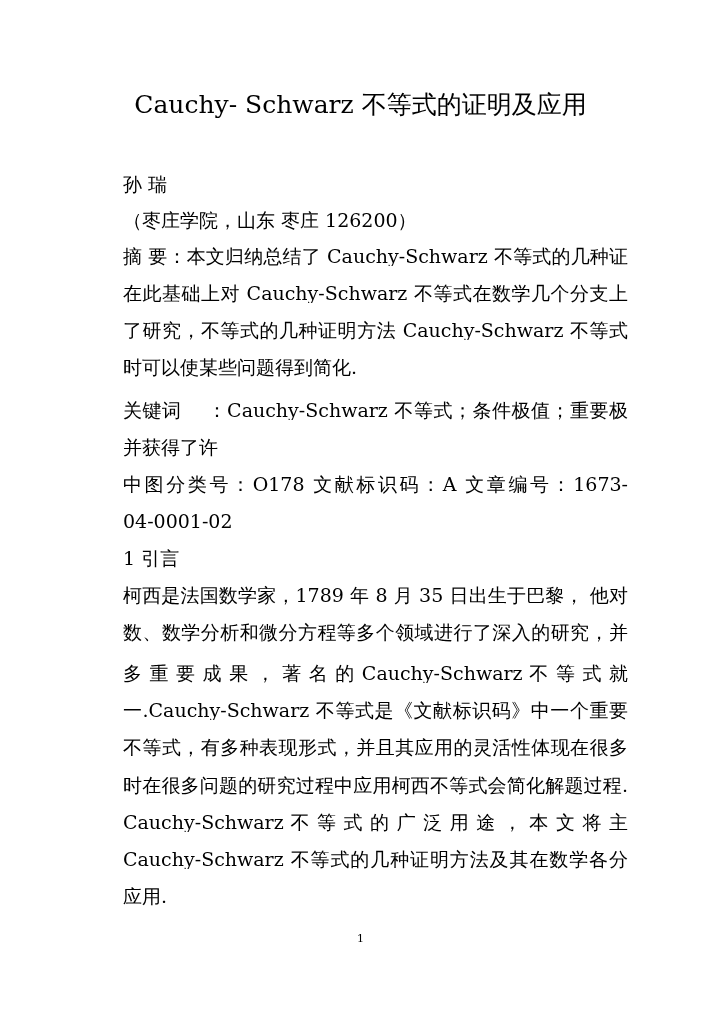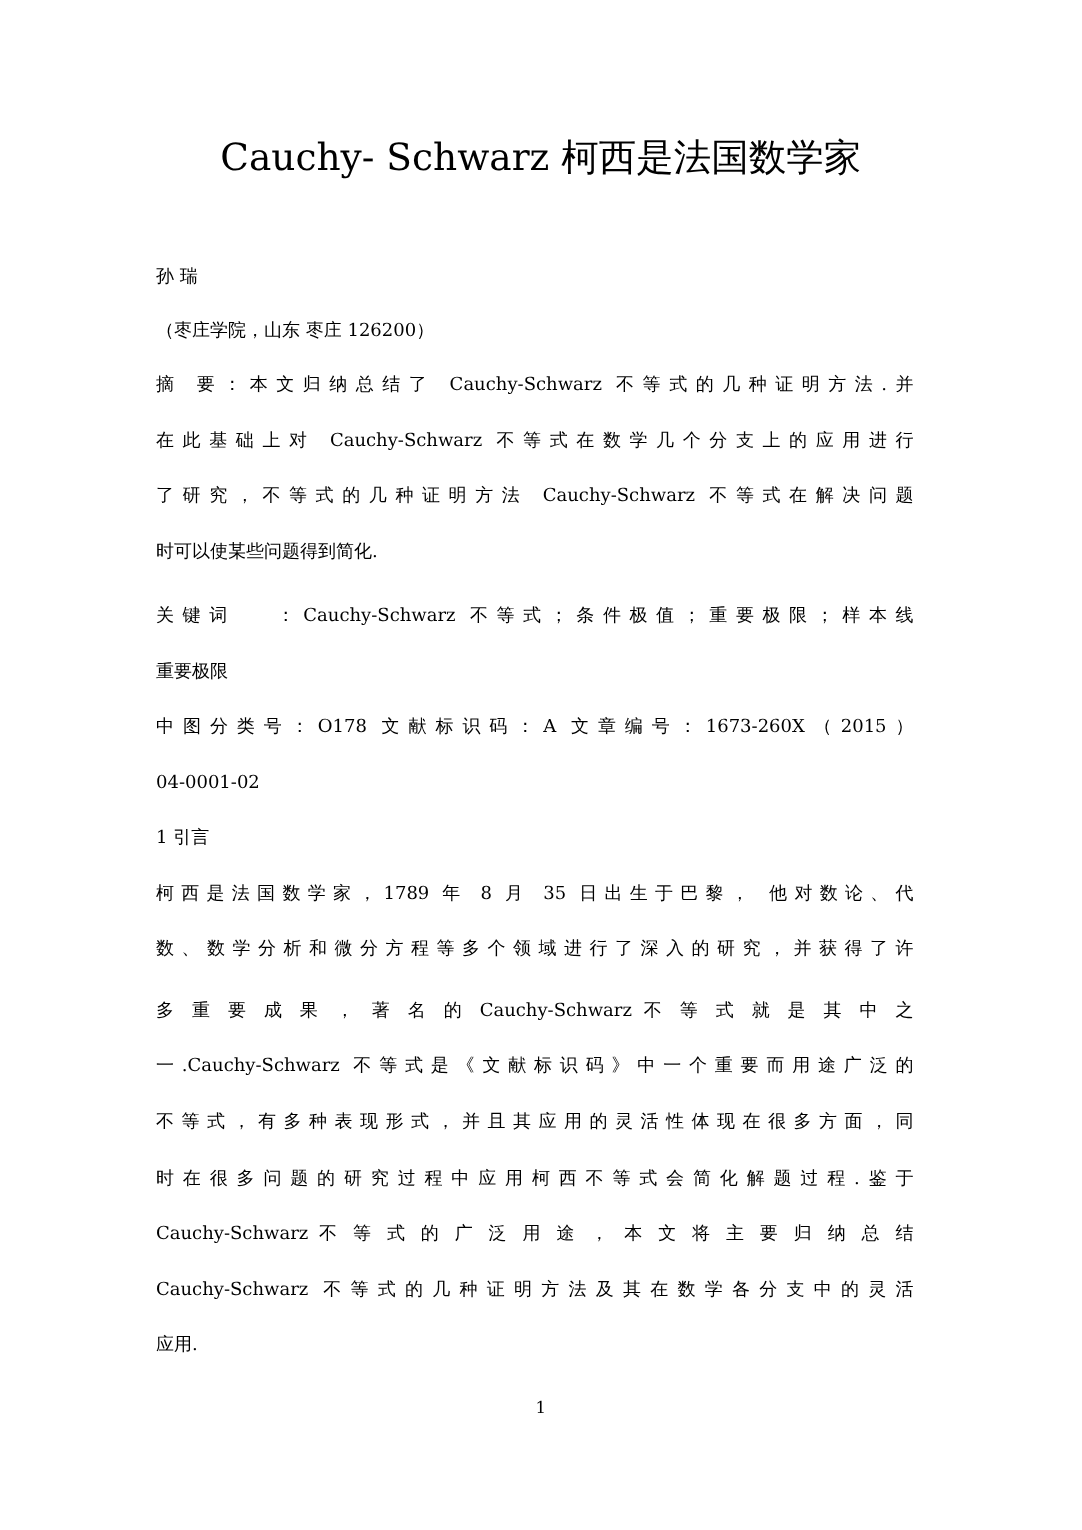--- a/index.html
+++ b/index.html
@@ -1,40 +1,40 @@
 <!DOCTYPE html>
 <html><head>
 <meta charset="utf-8">
 <style>
   html, body { margin: 0; padding: 0; background: #ffffff; }
   body { width: 721px; height: 1020px; position: relative; overflow: hidden;
          font-family: "DejaVu Serif", "Liberation Serif", serif; color: #000; }
   .title { position: absolute; top: 88px; left: 0; width: 721px; text-align: center;
            font-size: 25px; letter-spacing: 0px; }
-  .line { position: absolute; left: 104px; width: 505px; font-size: 12px;
+  .line { position: absolute; left: 123px; width: 505px; font-size: 19px;
           white-space: nowrap; line-height: 20px; }
   .just { text-align: justify; text-align-last: justify; white-space: normal; height: 20px; overflow: hidden; }
   .pagenum { position: absolute; top: 932px; left: 0; width: 721px; text-align: center; font-size: 11px; }
 </style>
 </head>
 <body>
 
 <div>
-  <div class="title">Cauchy- Schwarz 柯西是法国数学家</div>
+  <div class="title">Cauchy- Schwarz 不等式的证明及应用</div>
 
   <div class="line" style="top:174px">孙 瑞</div>
   <div class="line" style="top:210px">（枣庄学院，山东 枣庄 126200）</div>
 
   <div class="line just" style="top:246px">摘 要：本文归纳总结了 Cauchy-Schwarz 不等式的几种证明方法.并</div>
   <div class="line just" style="top:283px">在此基础上对 Cauchy-Schwarz 不等式在数学几个分支上的应用进行</div>
   <div class="line just" style="top:320px">了研究，不等式的几种证明方法 Cauchy-Schwarz 不等式在解决问题</div>
   <div class="line" style="top:357px">时可以使某些问题得到简化.</div>
 
   <div class="line just" style="top:400px">关键词　 ：Cauchy-Schwarz 不等式；条件极值；重要极限；样本线</div>
-  <div class="line" style="top:437px">重要极限</div>
+  <div class="line" style="top:437px">并获得了许</div>
 
   <div class="line just" style="top:474px">中图分类号：O178 文献标识码：A 文章编号：1673-260X（2015）</div>
   <div class="line" style="top:511px">04-0001-02</div>
 
   <div class="line" style="top:548px">1 引言</div>
 
   <div class="line just" style="top:585px">柯西是法国数学家，1789 年 8 月 35 日出生于巴黎， 他对数论、代</div>
   <div class="line just" style="top:622px">数、数学分析和微分方程等多个领域进行了深入的研究，并获得了许</div>
   <div class="line just" style="top:663px">多 重 要 成 果 ， 著 名 的 Cauchy-Schwarz 不 等 式 就 是 其 中 之</div>
   <div class="line just" style="top:700px">一.Cauchy-Schwarz 不等式是《文献标识码》中一个重要而用途广泛的</div>

